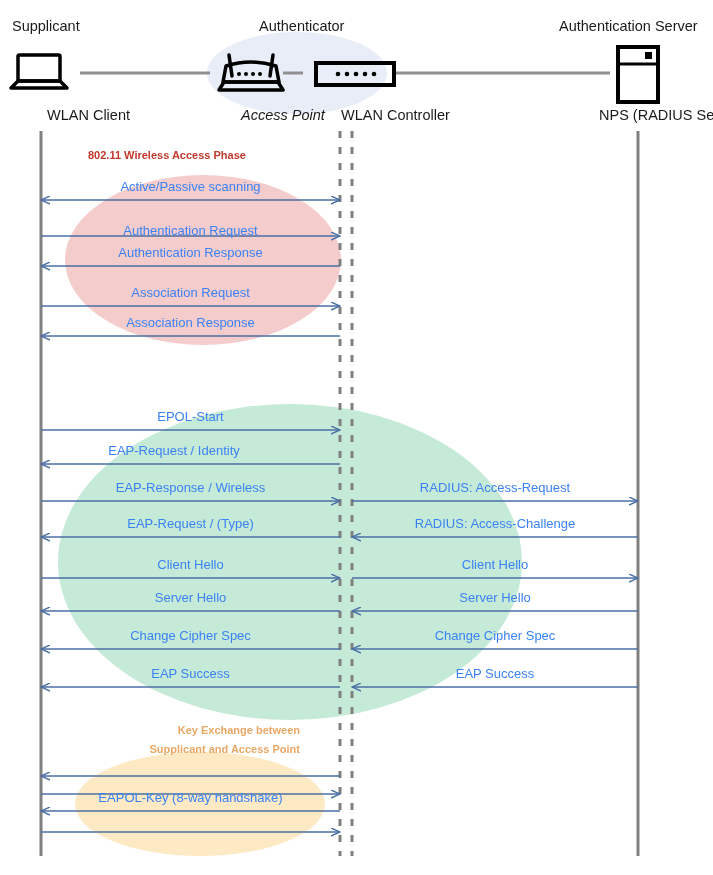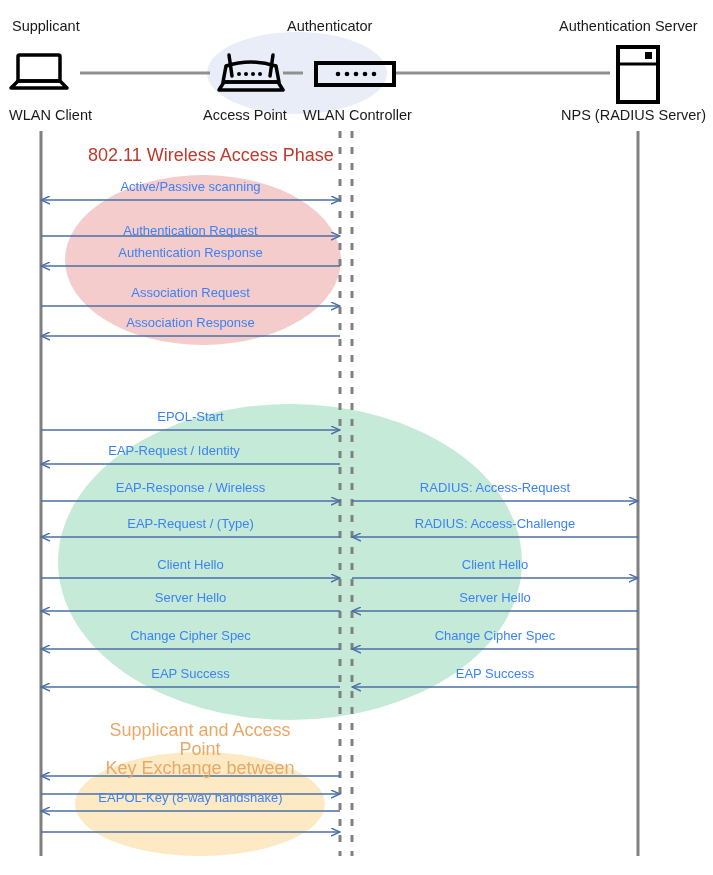--- a/index.html
+++ b/index.html
@@ -9,25 +9,25 @@
     position:relative;overflow:hidden;
     -webkit-font-smoothing:antialiased;
   }
   #stage{position:absolute;inset:0;width:713px;height:702px;}
   svg#diagram{position:absolute;left:0;top:0;width:713px;height:875px;}
 
   .hdr-title{
     position:absolute;font-size:14.5px;color:#1a1a1a;white-space:nowrap;
   }
   .dev-label{
-    position:absolute;font-size:14.5px;color:#1a1a1a;white-space:nowrap;
+    position:absolute;font-size:14.5px;color:#1a1a1a;white-space:nowrap;margin-left:38px;
   }
   .phase-label{
-    position:absolute;font-size:18px;white-space:nowrap;text-align:center;
-    font-weight:400;line-height:19px;
+    position:absolute;font-size:11px;white-space:nowrap;text-align:right;
+    font-weight:700;line-height:19px;
   }
   .msg-label{
     position:absolute;font-size:13px;color:#3b82f6;white-space:nowrap;
     text-align:center;transform:translateX(-50%);
   }
 </style>
 </head>
 <body>
 
 <div id="stage">
@@ -115,32 +115,32 @@
         <line x1="352" x2="638" y1="501" y2="501" stroke="#4a6fa5" stroke-width="1.6" marker-end="url(#arwR)"></line>
         <line x1="352" x2="638" y1="537" y2="537" stroke="#4a6fa5" stroke-width="1.6" marker-start="url(#arwL)"></line>
         <line x1="352" x2="638" y1="578" y2="578" stroke="#4a6fa5" stroke-width="1.6" marker-end="url(#arwR)"></line>
         <line x1="352" x2="638" y1="611" y2="611" stroke="#4a6fa5" stroke-width="1.6" marker-start="url(#arwL)"></line>
         <line x1="352" x2="638" y1="649" y2="649" stroke="#4a6fa5" stroke-width="1.6" marker-start="url(#arwL)"></line>
         <line x1="352" x2="638" y1="687" y2="687" stroke="#4a6fa5" stroke-width="1.6" marker-start="url(#arwL)"></line>
       </g>
   </svg>
 
   <div class="hdr-title" style="left:12px;top:18px;">Supplicant</div>
-  <div class="hdr-title" style="left:259px;top:18px;margin-left:28px;">Authenticator</div>
+  <div class="hdr-title" style="left:259px;top:18px;">Authenticator</div>
   <div class="hdr-title" style="left:559px;top:18px;">Authentication Server</div>
 
   <div class="dev-label" style="left:9px;top:107px;">WLAN Client</div>
-  <div class="dev-label" style="left:203px;top:107px;">Access Point</div>
+  <div class="dev-label" style="left:203px;top:107px;font-style:italic;">Access Point</div>
   <div class="dev-label" style="left:303px;top:107px;">WLAN Controller</div>
   <div class="dev-label" style="left:561px;top:107px;">NPS (RADIUS Server)</div>
 
   <div class="phase-label" style="left:88px;top:146px;color:#c0392b;">802.11 Wireless Access Phase</div>
   <div class="phase-label" style="left:100px;top:721px;color:#e8a866;width:200px;white-space:normal;">
+    <div>Key Exchange between</div>
     <div>Supplicant and Access Point</div>
-    <div>Key Exchange between</div>
   </div>
 
   <div id="labels-left">
       <div class="msg-label" style="left: 190.5px; top: 179px;">Active/Passive scanning</div>
       <div class="msg-label" style="left: 190.5px; top: 215px; margin-top: 8px;">Authentication Request</div>
       <div class="msg-label" style="left: 190.5px; top: 245px;">Authentication Response</div>
       <div class="msg-label" style="left: 190.5px; top: 285px;">Association Request</div>
       <div class="msg-label" style="left: 190.5px; top: 315px;">Association Response</div>
       <div class="msg-label" style="left: 190.5px; top: 409px;">EPOL-Start</div>
       <div class="msg-label" style="left: 174px; top: 443px;">EAP-Request / Identity</div>

